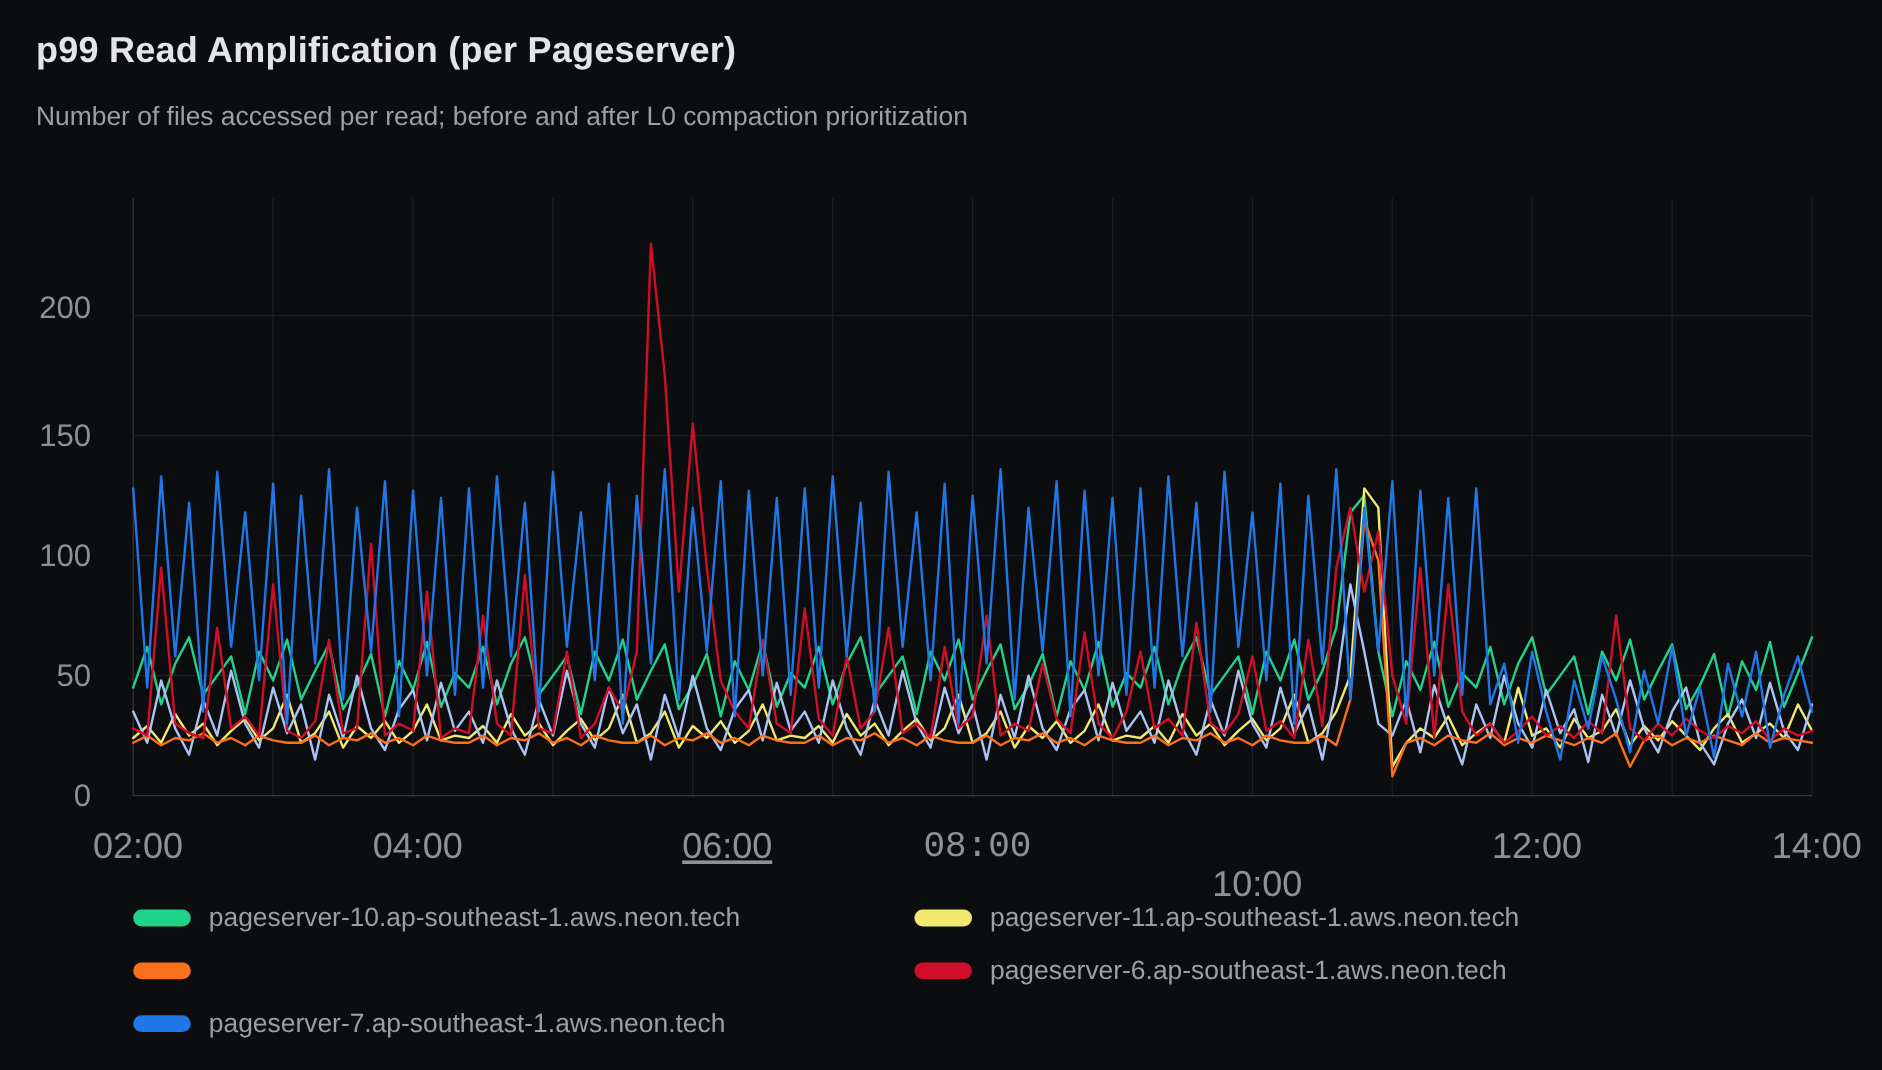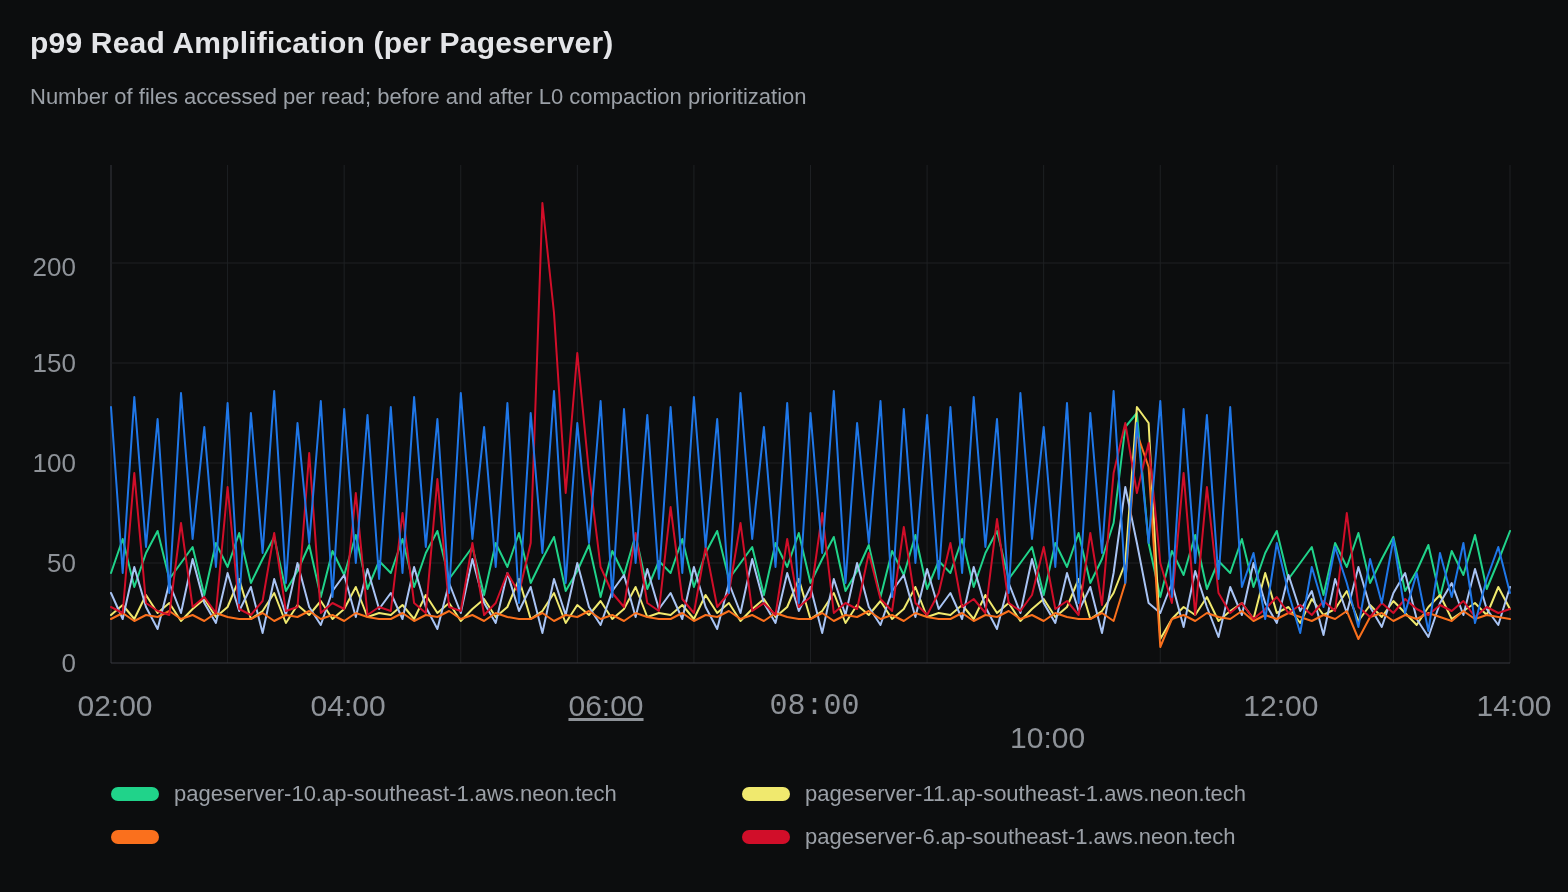--- a/index.html
+++ b/index.html
@@ -35,22 +35,22 @@
     text-align:right;font-size:26px;color:var(--tick);line-height:30px;
   }
   .x-axis{
     position:absolute;left:111px;top:690px;width:1399px;height:32px;
   }
   .x-axis .tick{
     position:absolute;width:120px;height:32px;margin-left:-60px;
     text-align:center;font-size:30px;color:var(--tick);line-height:32px;
   }
   .legend{
-    position:absolute;left:111px;top:782px;width:1380px;
-    display:grid;grid-template-columns:631px 1fr;row-gap:19px;
+    position:absolute;left:111px;top:753px;width:1380px;
+    display:grid;grid-template-columns:631px 1fr;row-gap:19px;gap:20px;
   }
   .legend-item{
     display:flex;align-items:center;gap:15px;height:24px;cursor:pointer;
   }
   .legend-swatch{
     width:48px;height:14px;border-radius:7px;flex:0 0 auto;
   }
   .legend-label{
     font-size:22px;color:var(--muted);white-space:nowrap;
   }
@@ -59,21 +59,21 @@
 <body>
 
 <h1 class="panel-title">p99 Read Amplification (per Pageserver)</h1>
 <div class="panel-subtitle">Number of files accessed per read; before and after L0 compaction prioritization</div>
 
 <div class="y-axis">
     <div class="tick" style="top: 483px;">0</div>
     <div class="tick" style="top: 383px; text-align: right;">50</div>
     <div class="tick" style="top: 283px;">100</div>
     <div class="tick" style="top: 183px;">150</div>
-    <div class="tick" style="top: 87px;">200</div>
+    <div class="tick" style="top: 76px;">200</div>
   </div>
 
 <div class="plot-wrap">
   <svg id="plot" width="1399" height="498" viewBox="0 0 1399 498">
       <line x1="0" y1="0" x2="0" y2="498" stroke="var(--border)" stroke-width="1"></line>
       <line x1="116.58333333333333" y1="0" x2="116.58333333333333" y2="498" stroke="var(--grid)" stroke-width="1"></line>
       <line x1="233.16666666666666" y1="0" x2="233.16666666666666" y2="498" stroke="var(--grid)" stroke-width="1"></line>
       <line x1="349.75" y1="0" x2="349.75" y2="498" stroke="var(--grid)" stroke-width="1"></line>
       <line x1="466.3333333333333" y1="0" x2="466.3333333333333" y2="498" stroke="var(--grid)" stroke-width="1"></line>
       <line x1="582.9166666666666" y1="0" x2="582.9166666666666" y2="498" stroke="var(--grid)" stroke-width="1"></line>
@@ -117,13 +117,17 @@
       <span class="legend-swatch" style="background: rgb(240, 233, 110);"></span>
       <span class="legend-label">pageserver-11.ap-southeast-1.aws.neon.tech</span>
     </div>
     <div class="legend-item">
       <span class="legend-swatch" style="background: rgb(250, 112, 29);"></span>
     </div>
     <div class="legend-item">
       <span class="legend-swatch" style="background: rgb(209, 14, 41);"></span>
       <span class="legend-label">pageserver-6.ap-southeast-1.aws.neon.tech</span>
     </div>
+    <div class="legend-item">
+      <span class="legend-swatch" style="background: rgb(31, 119, 232);"></span>
+      <span class="legend-label">pageserver-7.ap-southeast-1.aws.neon.tech</span>
+    </div>
   </div>
 
 </body></html>

